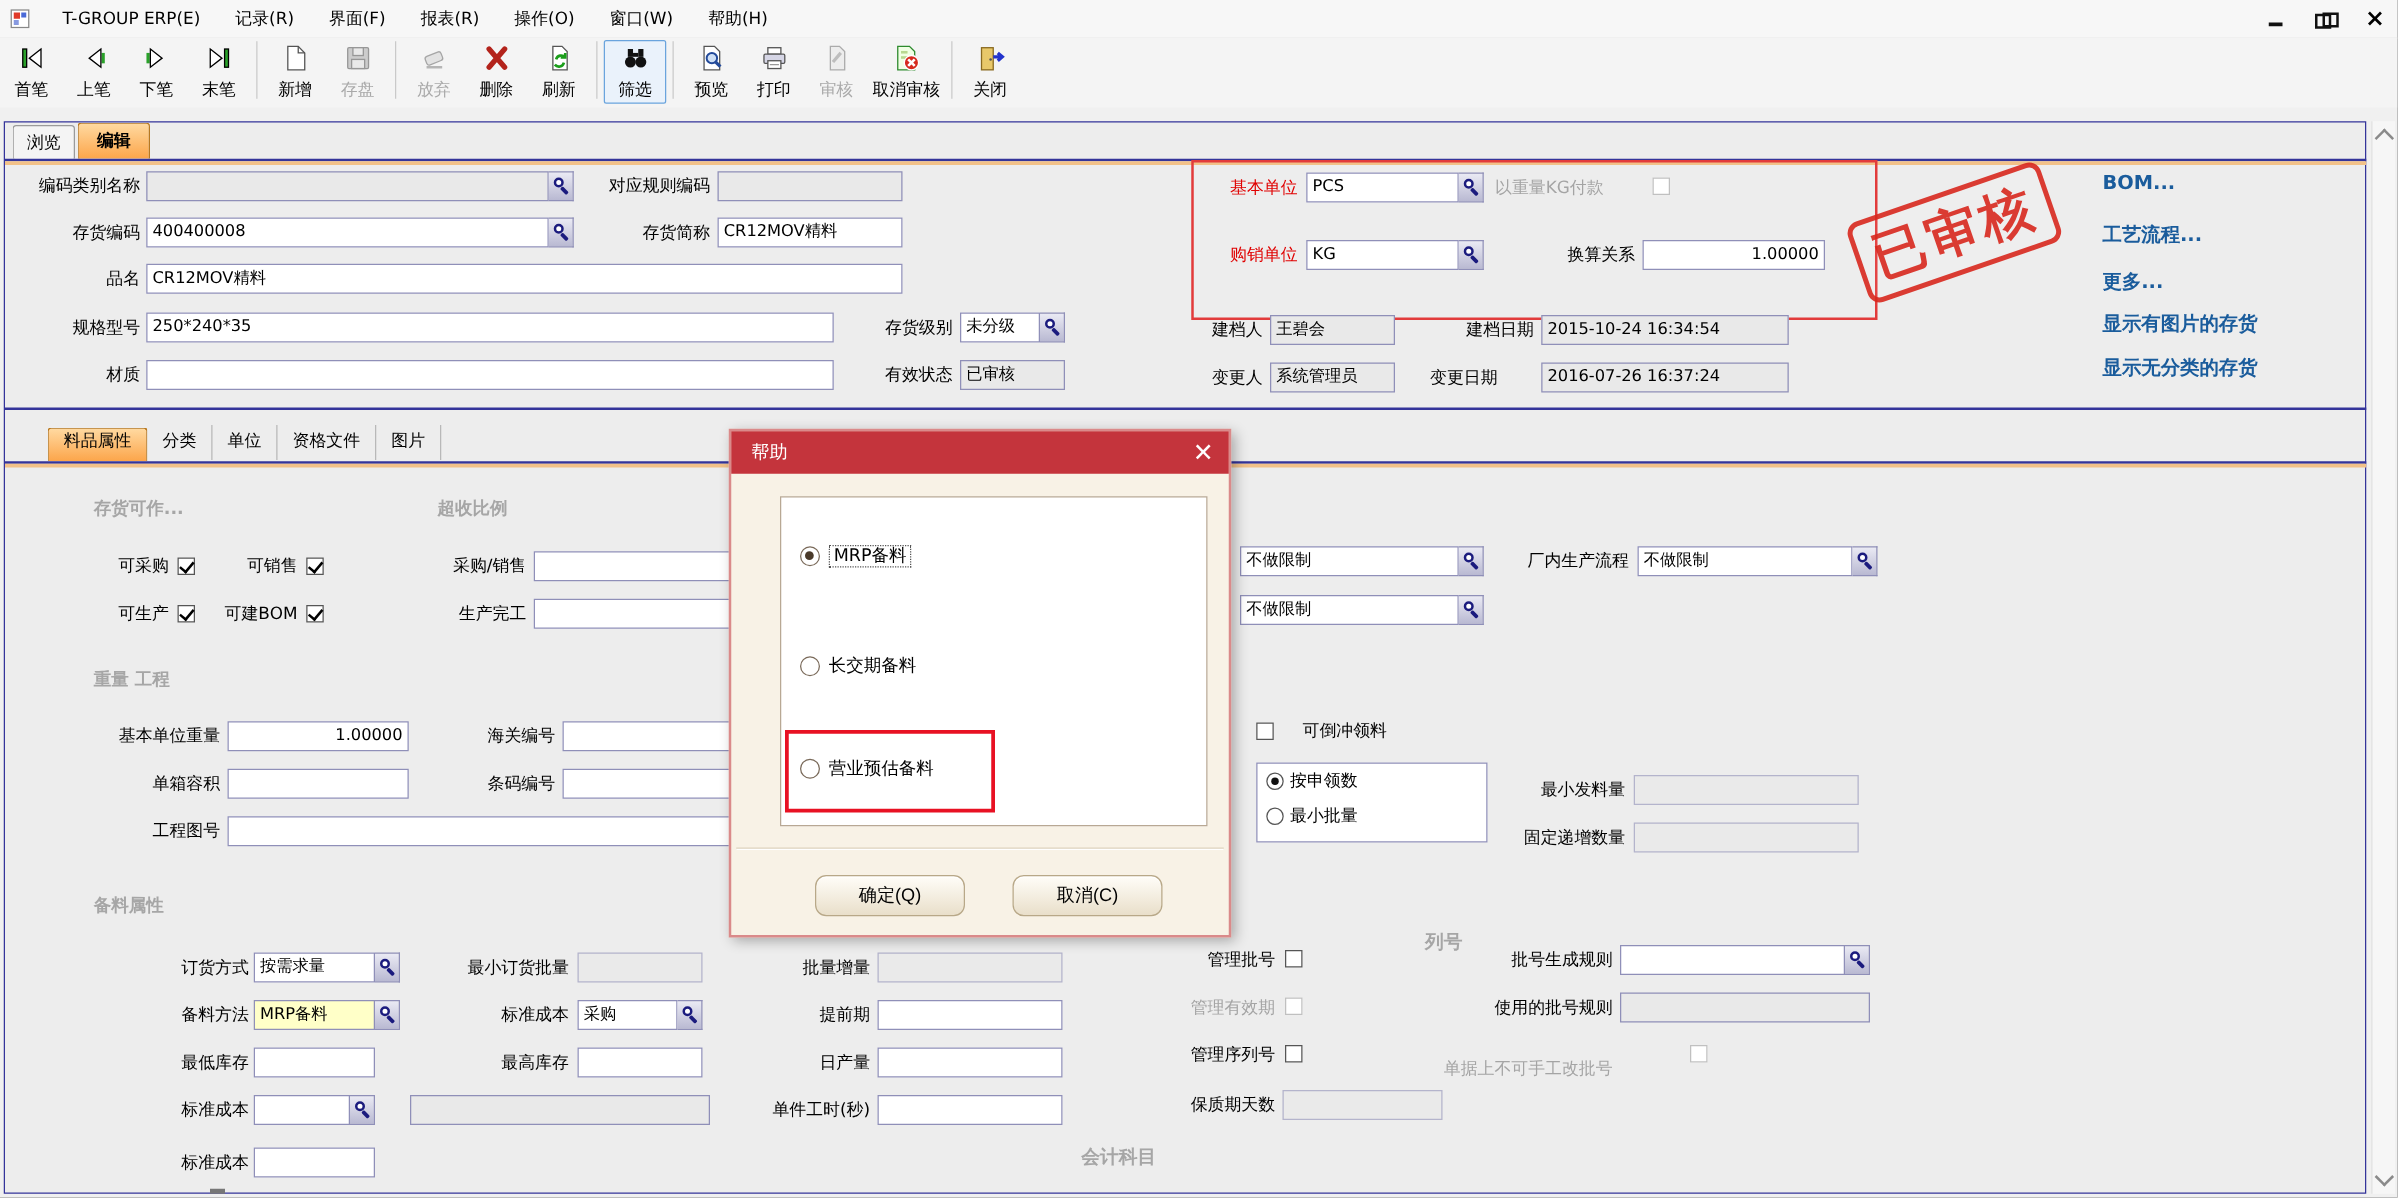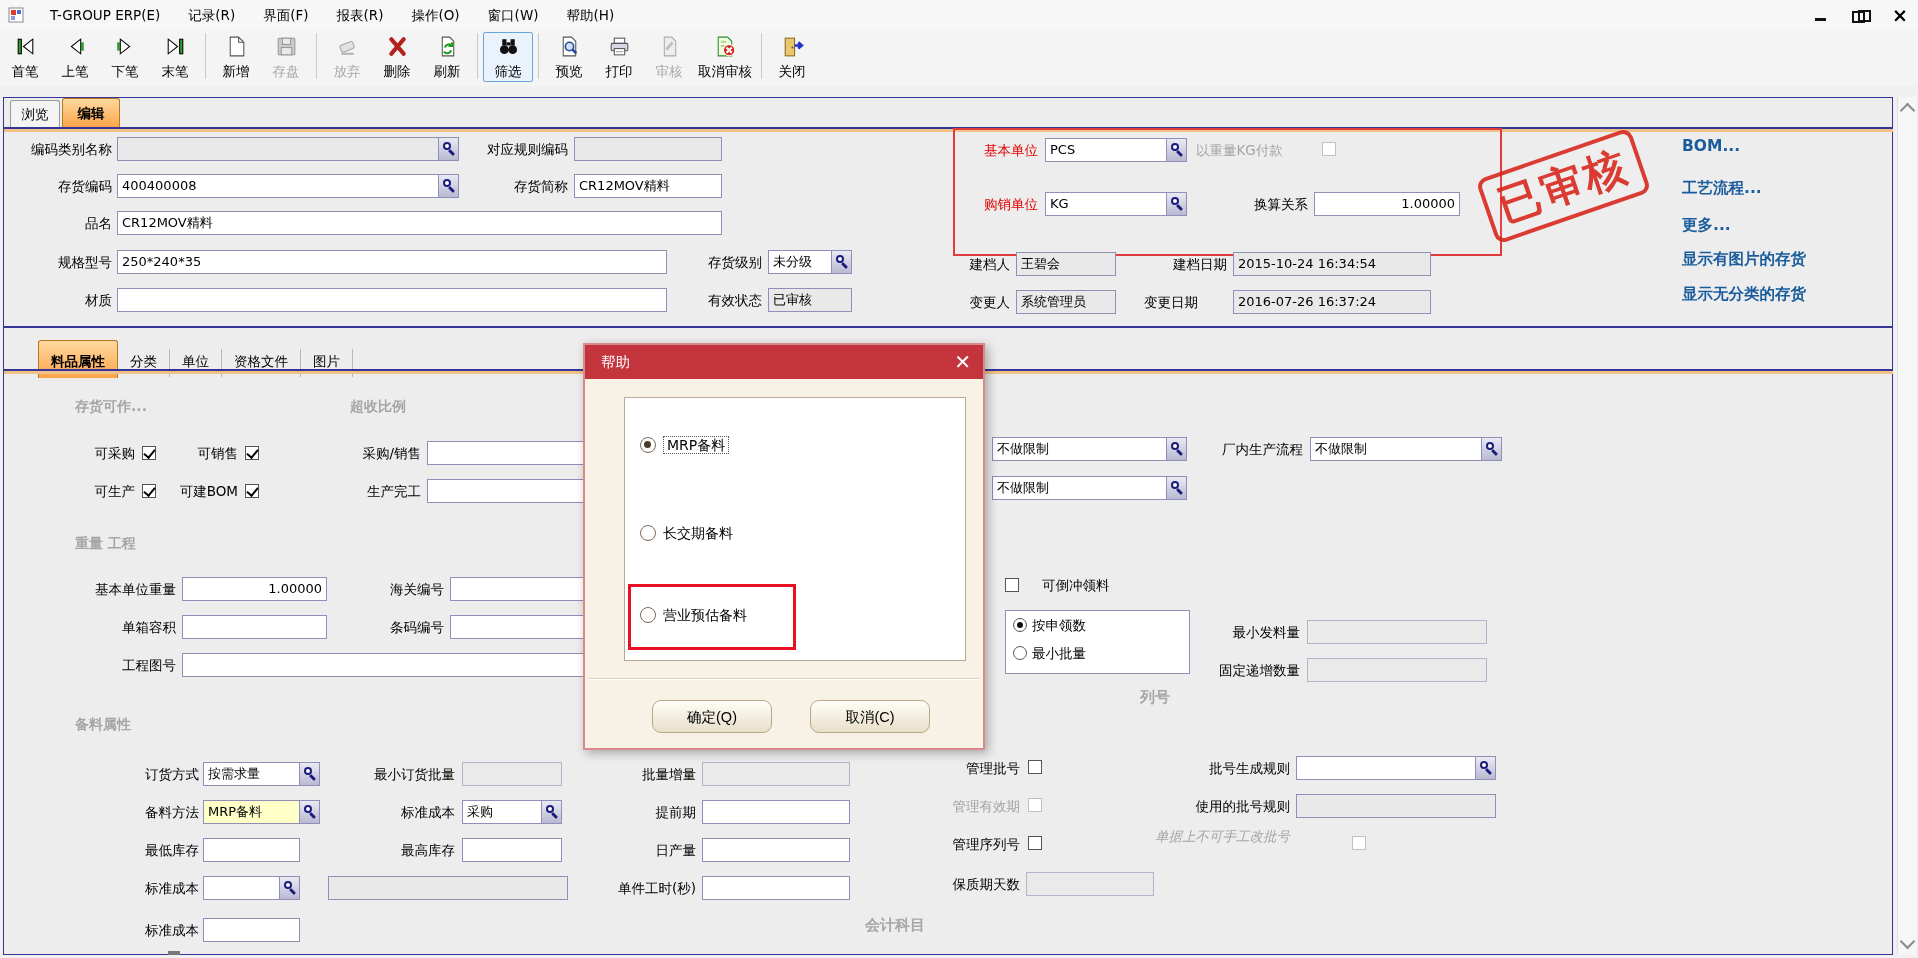--- a/index.html
+++ b/index.html
@@ -28,21 +28,21 @@
   
   .mainbox{position:absolute;left:3px;top:97px;width:1890px;height:858px;border:1.5px solid #34349a;
            background:#ededed;box-sizing:border-box;}
   .hline-navy{position:absolute;height:2px;background:#34349a;}
   .hline-orange{position:absolute;height:3px;background:#f2c188;}
   .tab{position:absolute;box-sizing:border-box;text-align:center;font-size:13.5px;
        border:1px solid #9a9a9a;border-bottom:none;background:#f4f4f4;border-radius:3px 3px 0 0;}
   .tab.active{background:linear-gradient(#ffd9a0,#fca54a);border-color:#b87820;font-weight:bold;}
   .dtab{display:inline-block;padding:4px 12px 0 12px;height:24px;font-size:13.5px;border-right:1px solid #b8b8b8;}
   .dtab.active{background:linear-gradient(#ffd9a0,#fca54a);border:1px solid #b87820;border-bottom:none;
-       font-weight:bold;border-radius:3px 3px 0 0;padding-top:12px;height:25px;}
+       font-weight:normal;border-radius:3px 3px 0 0;padding-top:1px;height:25px;}
   
   .lbl{position:absolute;height:24px;line-height:24px;text-align:right;white-space:nowrap;font-size:13.5px;}
   .lblL{position:absolute;height:24px;line-height:24px;text-align:left;white-space:nowrap;font-size:13.5px;}
   .red{color:#e00000;}
   .gray{color:#a4a4a4;}
   .sect{position:absolute;font-size:14px;font-weight:bold;color:#a6a6a6;white-space:nowrap;}
   .fld{position:absolute;height:24px;box-sizing:border-box;background:#fff;border:1px solid #8f8fb8;
        padding:2px 4px;font-size:13px;line-height:18px;white-space:nowrap;overflow:hidden;}
   .fld.ro{background:#e9e9e9;}
   .fld.dis{background:#eaeaea;border-color:#b4b4cc;}
@@ -392,36 +392,36 @@
   <div class="radio on" style="left:1013px;top:618px;"></div>
   <div class="lblL" style="left:1032px;top:613px;">按申领数</div>
   <div class="radio" style="left:1013px;top:646px;"></div>
   <div class="lblL" style="left:1032px;top:641px;">最小批量</div>
 
   <div class="lbl" style="left:1200px;top:620px;width:100px;">最小发料量</div>
   <div class="fld dis" style="left:1307px;top:620px;width:180px;"></div>
   <div class="lbl" style="left:1190px;top:658px;width:110px;">固定递增数量</div>
   <div class="fld dis" style="left:1307px;top:658px;width:180px;"></div>
 
-  <div class="sect" style="left:1140px;top:688px;font-size:15px;">列号</div>
+  <div class="sect" style="left:1140px;top:744px;font-size:15px;">列号</div>
 
   <div class="lbl" style="left:940px;top:756px;width:80px;">管理批号</div>
   <div class="cb" style="left:1028px;top:760px;"></div>
   <div class="lbl" style="left:1180px;top:756px;width:110px;">批号生成规则</div>
   <div class="fld" style="left:1296px;top:756px;width:180px;"></div>
   <div class="lk" style="left:1476px;top:756px;"></div>
 
   <div class="lbl gray" style="left:930px;top:794px;width:90px;">管理有效期</div>
   <div class="cb dis" style="left:1028px;top:798px;"></div>
   <div class="lbl" style="left:1170px;top:794px;width:120px;">使用的批号规则</div>
   <div class="fld ro" style="left:1296px;top:794px;width:200px;"></div>
 
   <div class="lbl" style="left:930px;top:832px;width:90px;">管理序列号</div>
   <div class="cb" style="left:1028px;top:836px;"></div>
-  <div class="lblL gray" style="left:1155px;top:824px;font-style:italic;">单据上不可手工改批号</div>
+  <div class="lblL gray" style="left:1155px;top:843px;">单据上不可手工改批号</div>
   <div class="cb dis" style="left:1352px;top:836px;"></div>
 
   <div class="lbl" style="left:930px;top:872px;width:90px;">保质期天数</div>
   <div class="fld dis" style="left:1026px;top:872px;width:128px;"></div>
 
   <div style="position:absolute;left:168px;top:951px;width:12px;height:4px;background:#777;"></div>
 
   <div class="vscroll">
     <div class="chev up"></div>
     <div class="chev down"></div>

